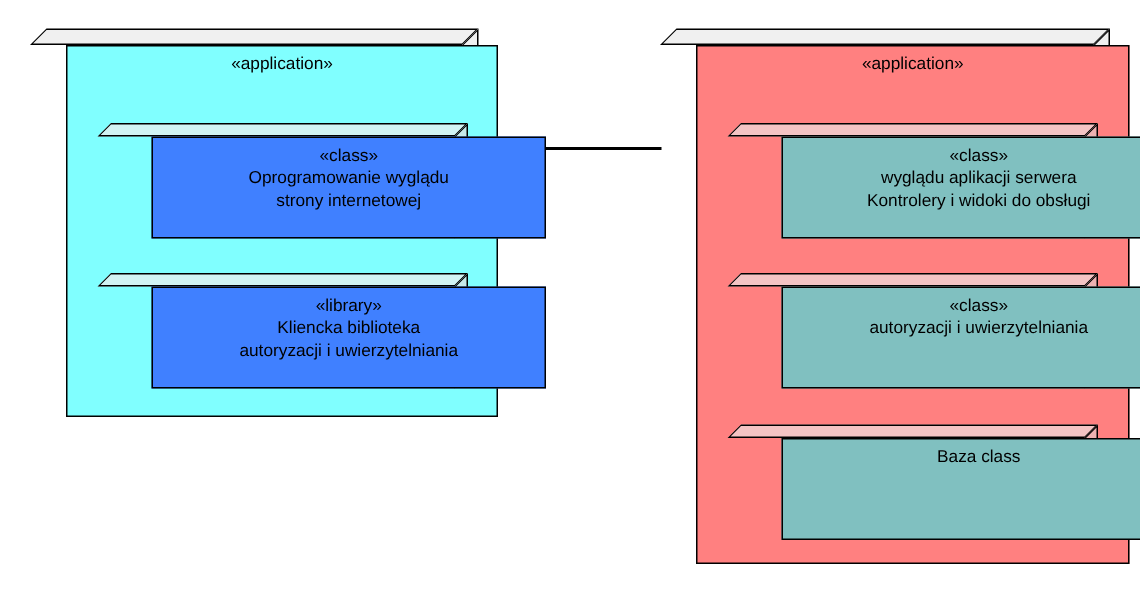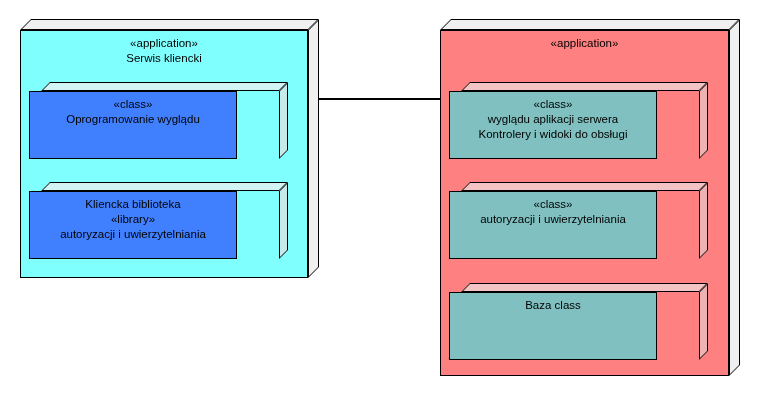--- a/index.html
+++ b/index.html
@@ -17,20 +17,21 @@
   .face {
     position: absolute;
     border: 1px solid #000;
   }
   .face.top  { transform: skewX(-45deg); transform-origin: 0 100%; }
   .face.side { transform: skewY(-45deg); transform-origin: 0 0; }
 
   .front {
     position: absolute;
     border: 1px solid #000;
+    margin-left: 24px;
   }
 
   
   .fill-client-node      { background: #80FFFF; }
   .fill-client-comp      { background: #4080FF; }
   .fill-client-comp-top  { background: #D2F4F4; }
   .fill-client-comp-side { background: #C6EAEA; }
   .fill-server-node      { background: #FF8080; }
   .fill-server-comp      { background: #80C0C0; }
   .fill-server-comp-top  { background: #F4C4C4; }
@@ -50,21 +51,21 @@
   .client-side  { left: 308px; top: 30px; width: 11px;  height: 248px; }
   .client-front { left: 20px;  top: 30px; width: 288px; height: 248px; }
 
   .server-top   { left: 440px; top: 19px; width: 289px; height: 11px; }
   .server-side  { left: 729px; top: 30px; width: 11px;  height: 346px; }
   .server-front { left: 440px; top: 30px; width: 289px; height: 346px; }
 
   
   .comp-top   { left: 20px;  width: 238px; height: 9px; }
   .comp-side  { left: 258px; width: 9px;   height: 68px; }
-  .comp-front { left: 8px;  width: 208px; height: 68px; }
+  .comp-front { left: 32px;  width: 263px; height: 68px; }
 
   .row1 .comp-top { top: 51px; }  .row1 .comp-side, .row1 .comp-front { top: 60px; }
   .row2 .comp-top { top: 151px; } .row2 .comp-side, .row2 .comp-front { top: 160px; }
   .row3 .comp-top { top: 252px; } .row3 .comp-side, .row3 .comp-front { top: 261px; }
 
   .connector {
     position: absolute;
     left: 318px;
     top: 98px;
     width: 123px;
@@ -78,41 +79,41 @@
 <div class="canvas">
 
   <div class="connector"></div>
 
   <div class="face top fill-node-depth client-top"></div>
   <div class="face side fill-node-depth client-side"></div>
   <div class="front fill-client-node client-front">
 
     <div class="label">
       <div>«application»</div>
-      <div>Serwis kliencki</div>
     </div>
 
     <div class="row1">
       <div class="face top fill-client-comp-top comp-top"></div>
       <div class="face side fill-client-comp-side comp-side"></div>
       <div class="front fill-client-comp comp-front">
         <div class="label">
           <div>«class»</div>
           <div>Oprogramowanie wyglądu</div>
+          <div>strony internetowej</div>
         </div>
       </div>
     </div>
 
     <div class="row2">
       <div class="face top fill-client-comp-top comp-top"></div>
       <div class="face side fill-client-comp-side comp-side"></div>
       <div class="front fill-client-comp comp-front">
         <div class="label">
+          <div>«library»</div>
           <div>Kliencka biblioteka</div>
-          <div>«library»</div>
           <div>autoryzacji i uwierzytelniania</div>
         </div>
       </div>
     </div>
 
   </div>
 
   <div class="face top fill-node-depth server-top"></div>
   <div class="face side fill-node-depth server-side"></div>
   <div class="front fill-server-node server-front">

